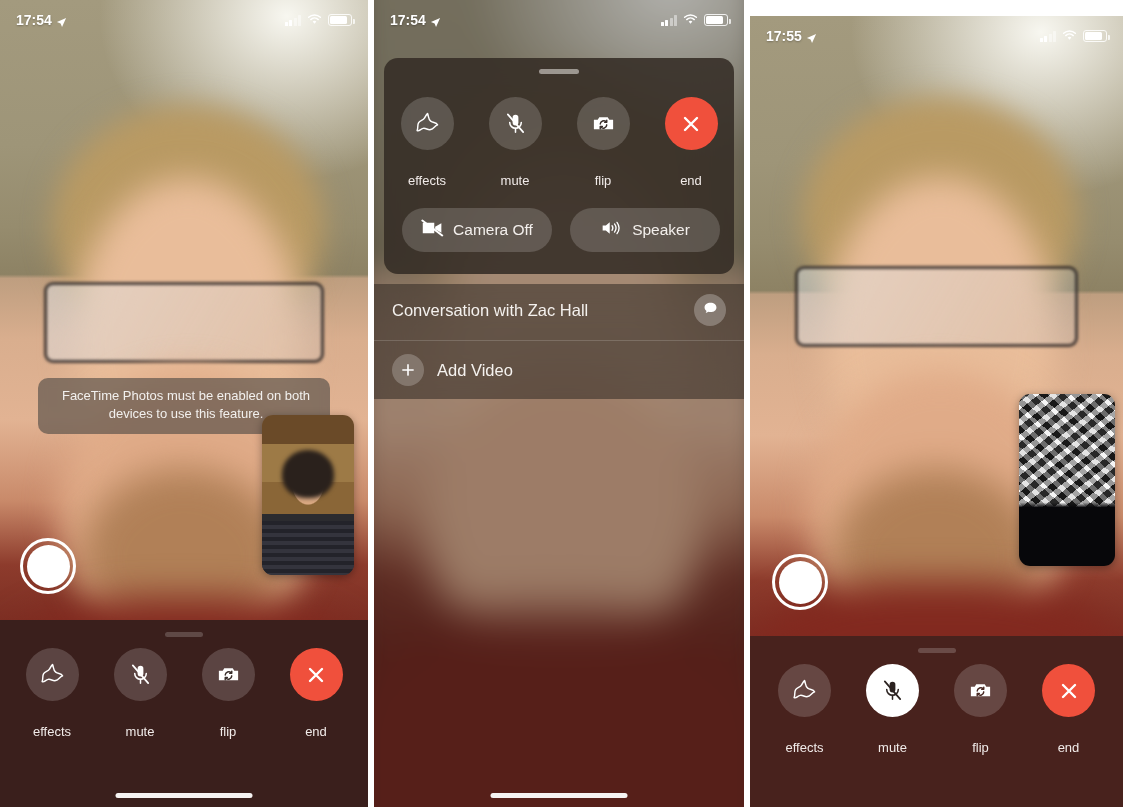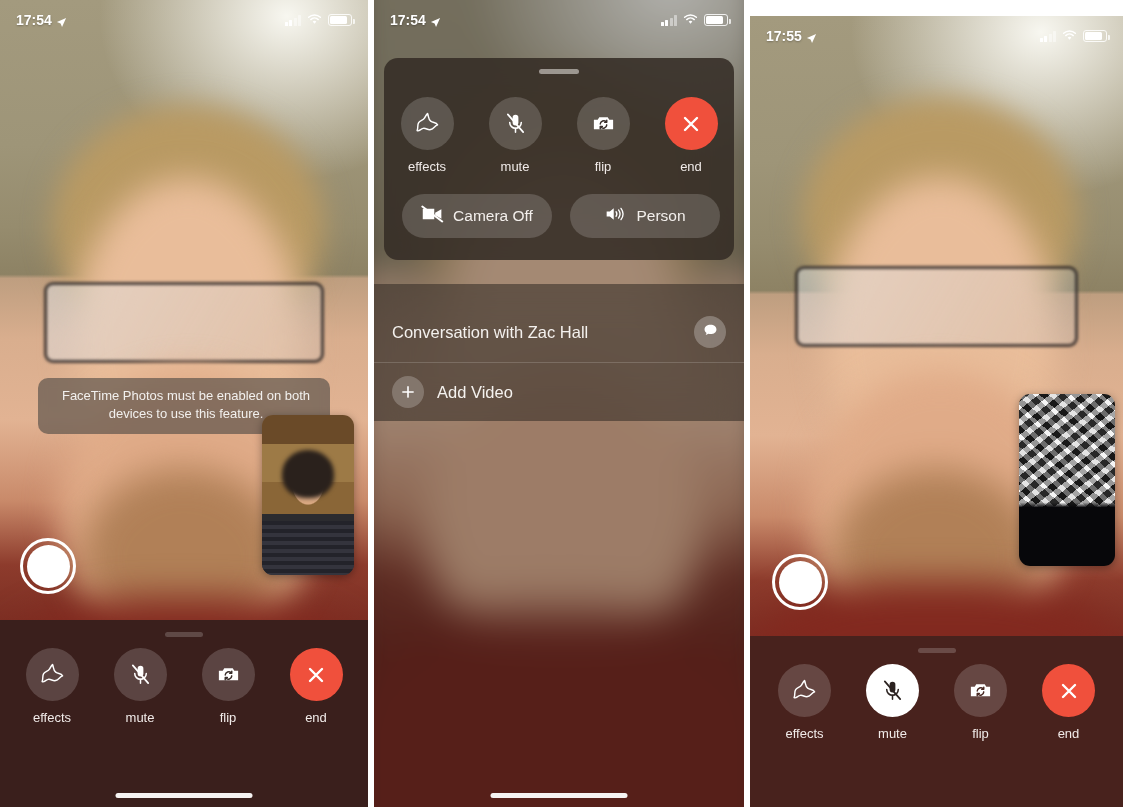--- a/index.html
+++ b/index.html
@@ -141,21 +141,21 @@
   }
   .phone.p3 .dock { background: #48221d; }
   .grabber {
     position: absolute; top: 12px; left: 50%; transform: translateX(-50%);
     width: 38px; height: 5px; border-radius: 3px; background: rgba(255,255,255,.19);
   }
   .controls {
     position: absolute; top: 28px; left: 0; right: 0;
     display: flex; justify-content: center; gap: 30px;
   }
-  .ctl { width: 58px; display: flex; flex-direction: column; align-items: center; gap: 9px; }
+  .ctl { width: 58px; display: flex; flex-direction: column; align-items: center; gap: 23px; }
   .ctl-circle {
     width: 53px; height: 53px; border-radius: 50%;
     background: rgba(255,255,255,.17);
     display: flex; align-items: center; justify-content: center;
   }
   .ctl-circle.end { background: #f0503c; }
   .ctl-circle.active { background: #ffffff; }
   .ctl-circle svg { display: block; }
   .ctl-label { font-size: 13px; color: #f1ebe9; }
 
@@ -184,21 +184,21 @@
     color: #f3efec; font-size: 15.5px;
   }
 
   .conv {
     position: absolute; left: 0; right: 0; top: 284px; z-index: 30;
     background: rgba(48,40,35,.55);
     backdrop-filter: blur(18px);
   }
   .conv-head {
     display: flex; align-items: center; justify-content: space-between;
-    padding: 32px 18px 14px 18px;
+    padding: 10px 18px 14px 18px;
     border-bottom: .7px solid rgba(255,255,255,.16);
   }
   .conv-title { color: #f4f1ee; font-size: 16.5px; }
   .chat-btn {
     width: 32px; height: 32px; border-radius: 50%;
     background: rgba(255,255,255,.26);
     display: flex; align-items: center; justify-content: center;
   }
   .conv-row {
     display: flex; align-items: center; gap: 13px;
@@ -447,21 +447,21 @@
         </div>
         <div class="pill">
           <span>
             <svg viewBox="0 0 26 20" width="23" height="18">
               <path d="M3 7.2h3.6L11 3.4v13.2L6.6 12.8H3z" fill="#fff"></path>
               <path d="M13.6 7.4a4.4 4.4 0 0 1 0 5.2" stroke="#fff" stroke-width="1.5" fill="none" stroke-linecap="round"></path>
               <path d="M16.4 5.4a7.6 7.6 0 0 1 0 9.2" stroke="#fff" stroke-width="1.5" fill="none" stroke-linecap="round"></path>
               <path d="M19.2 3.6a10.8 10.8 0 0 1 0 12.8" stroke="#fff" stroke-width="1.5" fill="none" stroke-linecap="round"></path>
             </svg>
           </span>
-          <span>Person</span>
+          <span>Speaker</span>
         </div>
       </div>
     </div>
 
     <div class="conv">
       <div class="conv-head">
         <div class="conv-title">Conversation with Zac Hall</div>
         <div class="chat-btn">
           <span>
             <svg viewBox="0 0 20 20" width="17" height="17">

